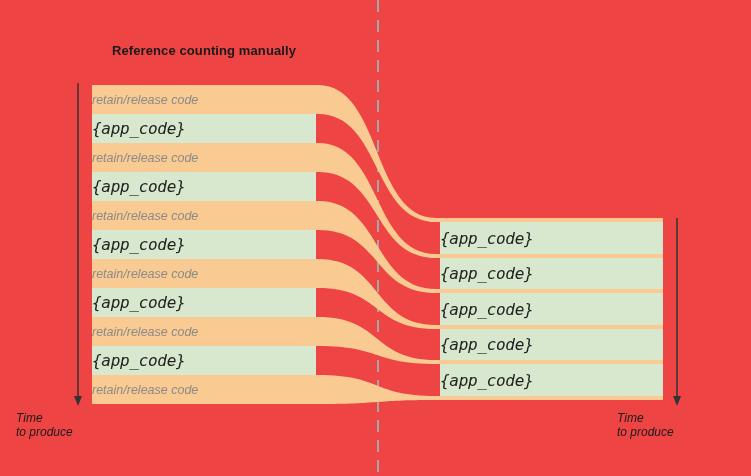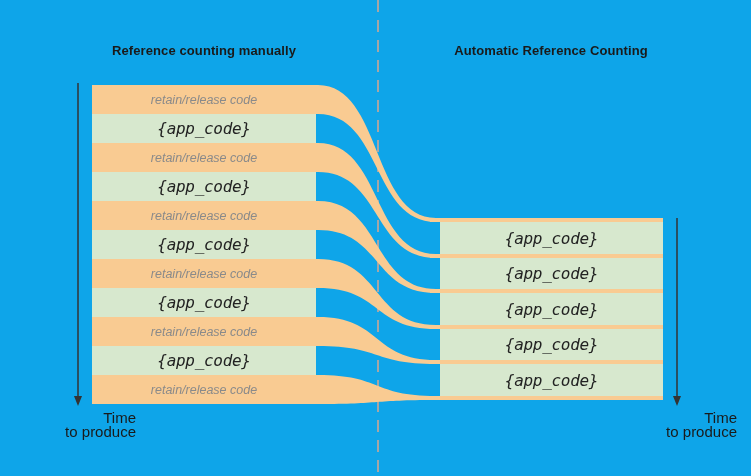--- a/index.html
+++ b/index.html
@@ -1,45 +1,45 @@
 <!DOCTYPE html>
 <html style="--band_orange: #F9CB92; --band_green: #D7E8CE; --retain_text: #8A8A8A; --app_text: #222222; --title_text: #1A1A1A; --dashed_divider: #A6A6A6; --time_arrow: #333333;"><head>
 <meta charset="utf-8">
 <style>
   html,body{margin:0;padding:0;background:#fff;}
   .canvas{
-    position:relative;width:751px;height:476px;background:#0ea5e9;overflow:hidden;
+    position:relative;width:751px;height:476px;background:#ef4444;overflow:hidden;
     font-family:"Liberation Sans",sans-serif;
   }
   .layer-svg{position:absolute;left:0;top:0;z-index:0;}
   .title{
     position:absolute;z-index:2;text-align:center;
     font-size:13px;font-weight:bold;color:var(--title_text,#1A1A1A);
     letter-spacing:.1px;
   }
   .title.left{left:54px;top:43px;width:300px;}
   .title.right{left:401px;top:43px;width:300px;}
   .band{
-    position:absolute;z-index:1;display:flex;align-items:center;justify-content:center;
+    position:absolute;z-index:1;display:flex;align-items:center;
   }
   .band.orange{background:var(--band_orange,#F9CB92);}
   .band.green{background:var(--band_green,#D7E8CE);}
   .band.lcol{left:92px;width:224px;}
   .band.rcol-strip{left:430px;width:233px;background:var(--band_orange,#F9CB92);}
   .band.rcol-green{left:440px;width:223px;background:var(--band_green,#D7E8CE);}
   .retain-label{
     font-style:italic;font-size:12.5px;color:var(--retain_text,#8A8A8A);
   }
   .app-label{
     font-style:italic;font-size:16px;color:var(--app_text,#222222);
     font-family:"DejaVu Sans Mono",monospace;letter-spacing:-0.3px;
   }
   .time-label{
-    position:absolute;z-index:2;text-align:right;width:120px;
-    font-size:15px;line-height:14px;color:var(--title_text,#1A1A1A);
+    position:absolute;z-index:2;text-align:left;width:120px;
+    font-size:12px;line-height:14px;color:var(--title_text,#1A1A1A);font-style:italic;
   }
   .time-label.left{left:16px;top:411px;}
   .time-label.right{left:617px;top:411px;}
 </style>
 </head>
 <body>
 
 <div class="canvas">
 
   <svg class="layer-svg" width="751" height="476" viewBox="0 0 751 476">
@@ -60,21 +60,20 @@
       <polygon points="74,396 82,396 78,406" style="stroke:none;"></polygon>
     </g>
 
     <g style="stroke:var(--time_arrow,#333);fill:var(--time_arrow,#333);">
       <line x1="677" y1="218" x2="677" y2="397" style="stroke-width:1.5;"></line>
       <polygon points="673,396 681,396 677,406" style="stroke:none;"></polygon>
     </g>
   </svg>
 
   <div class="title left">Reference counting manually</div>
-  <div class="title right">Automatic Reference Counting</div>
 
   <div class="band lcol orange" style="top:85px;height:29px;">
       <span class="retain-label">retain/release code</span>
     </div>
   <div class="band lcol green" style="top:114px;height:29px;">
       <span class="app-label">{app_code}</span>
     </div>
   <div class="band lcol orange" style="top:143px;height:29px;">
       <span class="retain-label">retain/release code</span>
     </div>

